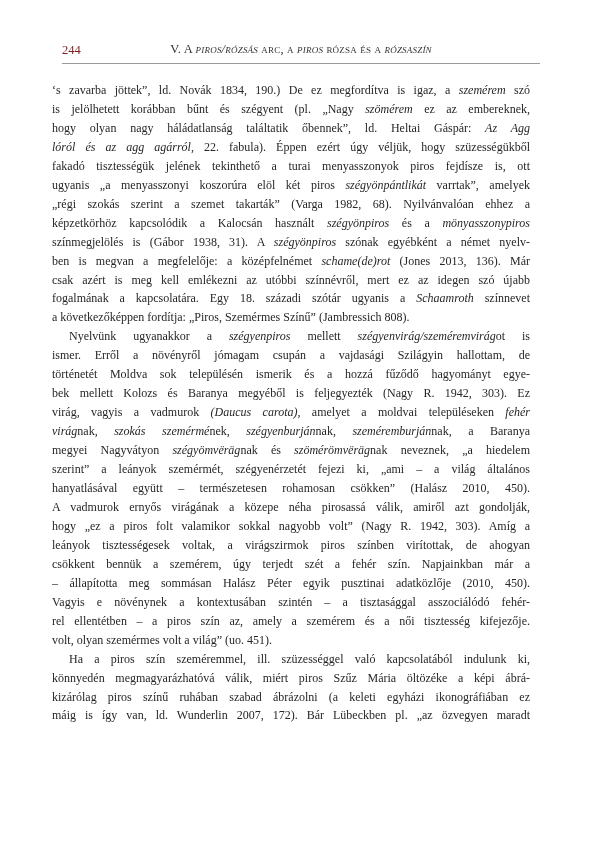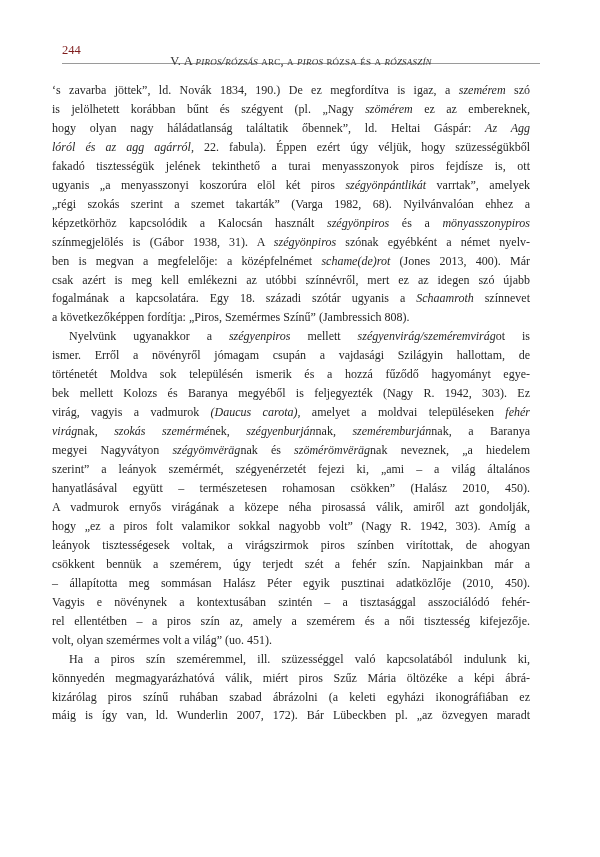--- a/index.html
+++ b/index.html
@@ -10,21 +10,21 @@
   }
   .page-header {
     position: absolute; left: 62px; top: 41px; width: 478px; height: 22px;
     border-bottom: 1px solid #9a9a9a;
   }
   .page-number {
     position: absolute; left: 0; top: 2px; font-size: 12.5px; color: #7f1d1d;
   }
   .running-head {
     position: absolute; left: 0; right: 0; top: 1px; text-align: center;
-    font-size: 12.5px; color: #333; letter-spacing: 0.2px; margin-top: 12px;
+    font-size: 12.5px; color: #333; letter-spacing: 0.2px;
   }
   .running-head .sc { font-variant: small-caps; font-size: 12.5px; }
   .running-head .sci { font-variant: small-caps; font-style: italic; }
   .body-text {
     position: absolute; left: 52px; top: 81px; width: 478px;
     font-size: 12px; line-height: 18.95px; text-align: justify;
     color: #262626;
   }
   .body-text .line { display: block; text-align: justify; text-align-last: justify; white-space: nowrap; overflow: visible; }
   .body-text .line.last { text-align-last: left; }
@@ -44,21 +44,21 @@
 <div class="body-text" id="body-text">
     <span class="line"><span>‘s zavarba jöttek”, ld. Novák 1834, 190.) De ez megfordítva is igaz, a </span><i>szemérem</i><span> szó</span></span>
     <span class="line"><span>is jelölhetett korábban bűnt és szégyent (pl. „Nagy </span><i>szömérem</i><span> ez az embereknek,</span></span>
     <span class="line"><span>hogy olyan nagy háládatlanság találtatik őbennek”, ld. Heltai Gáspár: </span><i>Az Agg</i></span>
     <span class="line"><i>lóról és az agg agárról,</i><span> 22. fabula). Éppen ezért úgy véljük, hogy szüzességükből</span></span>
     <span class="line"><span>fakadó tisztességük jelének tekinthető a turai menyasszonyok piros fejdísze is, ott</span></span>
     <span class="line"><span>ugyanis „a menyasszonyi koszorúra elöl két piros </span><i>szégyönpántlikát</i><span> varrtak”, amelyek</span></span>
     <span class="line"><span>„régi szokás szerint a szemet takarták” (Varga 1982, 68). Nyilvánvalóan ehhez a</span></span>
     <span class="line"><span>képzetkörhöz kapcsolódik a Kalocsán használt </span><i>szégyönpiros</i><span> és a </span><i>mönyasszonypiros</i></span>
     <span class="line"><span>színmegjelölés is (Gábor 1938, 31). A </span><i>szégyönpiros</i><span> szónak egyébként a német nyelv-</span></span>
-    <span class="line"><span>ben is megvan a megfelelője: a középfelnémet </span><i>schame(de)rot</i><span> (Jones 2013, 400). Már</span></span>
+    <span class="line"><span>ben is megvan a megfelelője: a középfelnémet </span><i>schame(de)rot</i><span> (Jones 2013, 136). Már</span></span>
     <span class="line"><span>csak azért is meg kell emlékezni az utóbbi színnévről, mert ez az idegen szó újabb</span></span>
     <span class="line"><span>fogalmának a kapcsolatára. Egy 18. századi szótár ugyanis a </span><i>Schaamroth</i><span> színnevet</span></span>
     <span class="line last"><span>a következőképpen fordítja: „Piros, Szemérmes Színű” (Jambressich 808).</span></span>
     <span class="line ind"><span>Nyelvünk ugyanakkor a </span><i>szégyenpiros</i><span> mellett </span><i>szégyenvirág/szeméremvirág</i><span>ot is</span></span>
     <span class="line"><span>ismer. Erről a növényről jómagam csupán a vajdasági Szilágyin hallottam, de</span></span>
     <span class="line"><span>történetét Moldva sok településén ismerik és a hozzá fűződő hagyományt egye-</span></span>
     <span class="line"><span>bek mellett Kolozs és Baranya megyéből is feljegyezték (Nagy R. 1942, 303). Ez</span></span>
     <span class="line"><span>virág, vagyis a vadmurok </span><i>(Daucus carota),</i><span> amelyet a moldvai településeken </span><i>fehér</i></span>
     <span class="line"><i>virág</i><span>nak, </span><i>szokás szemérmé</i><span>nek, </span><i>szégyenburján</i><span>nak, </span><i>szeméremburján</i><span>nak, a Baranya</span></span>
     <span class="line"><span>megyei Nagyvátyon </span><i>szégyömvëräg</i><span>nak és </span><i>szömérömvëräg</i><span>nak neveznek, „a hiedelem</span></span>

